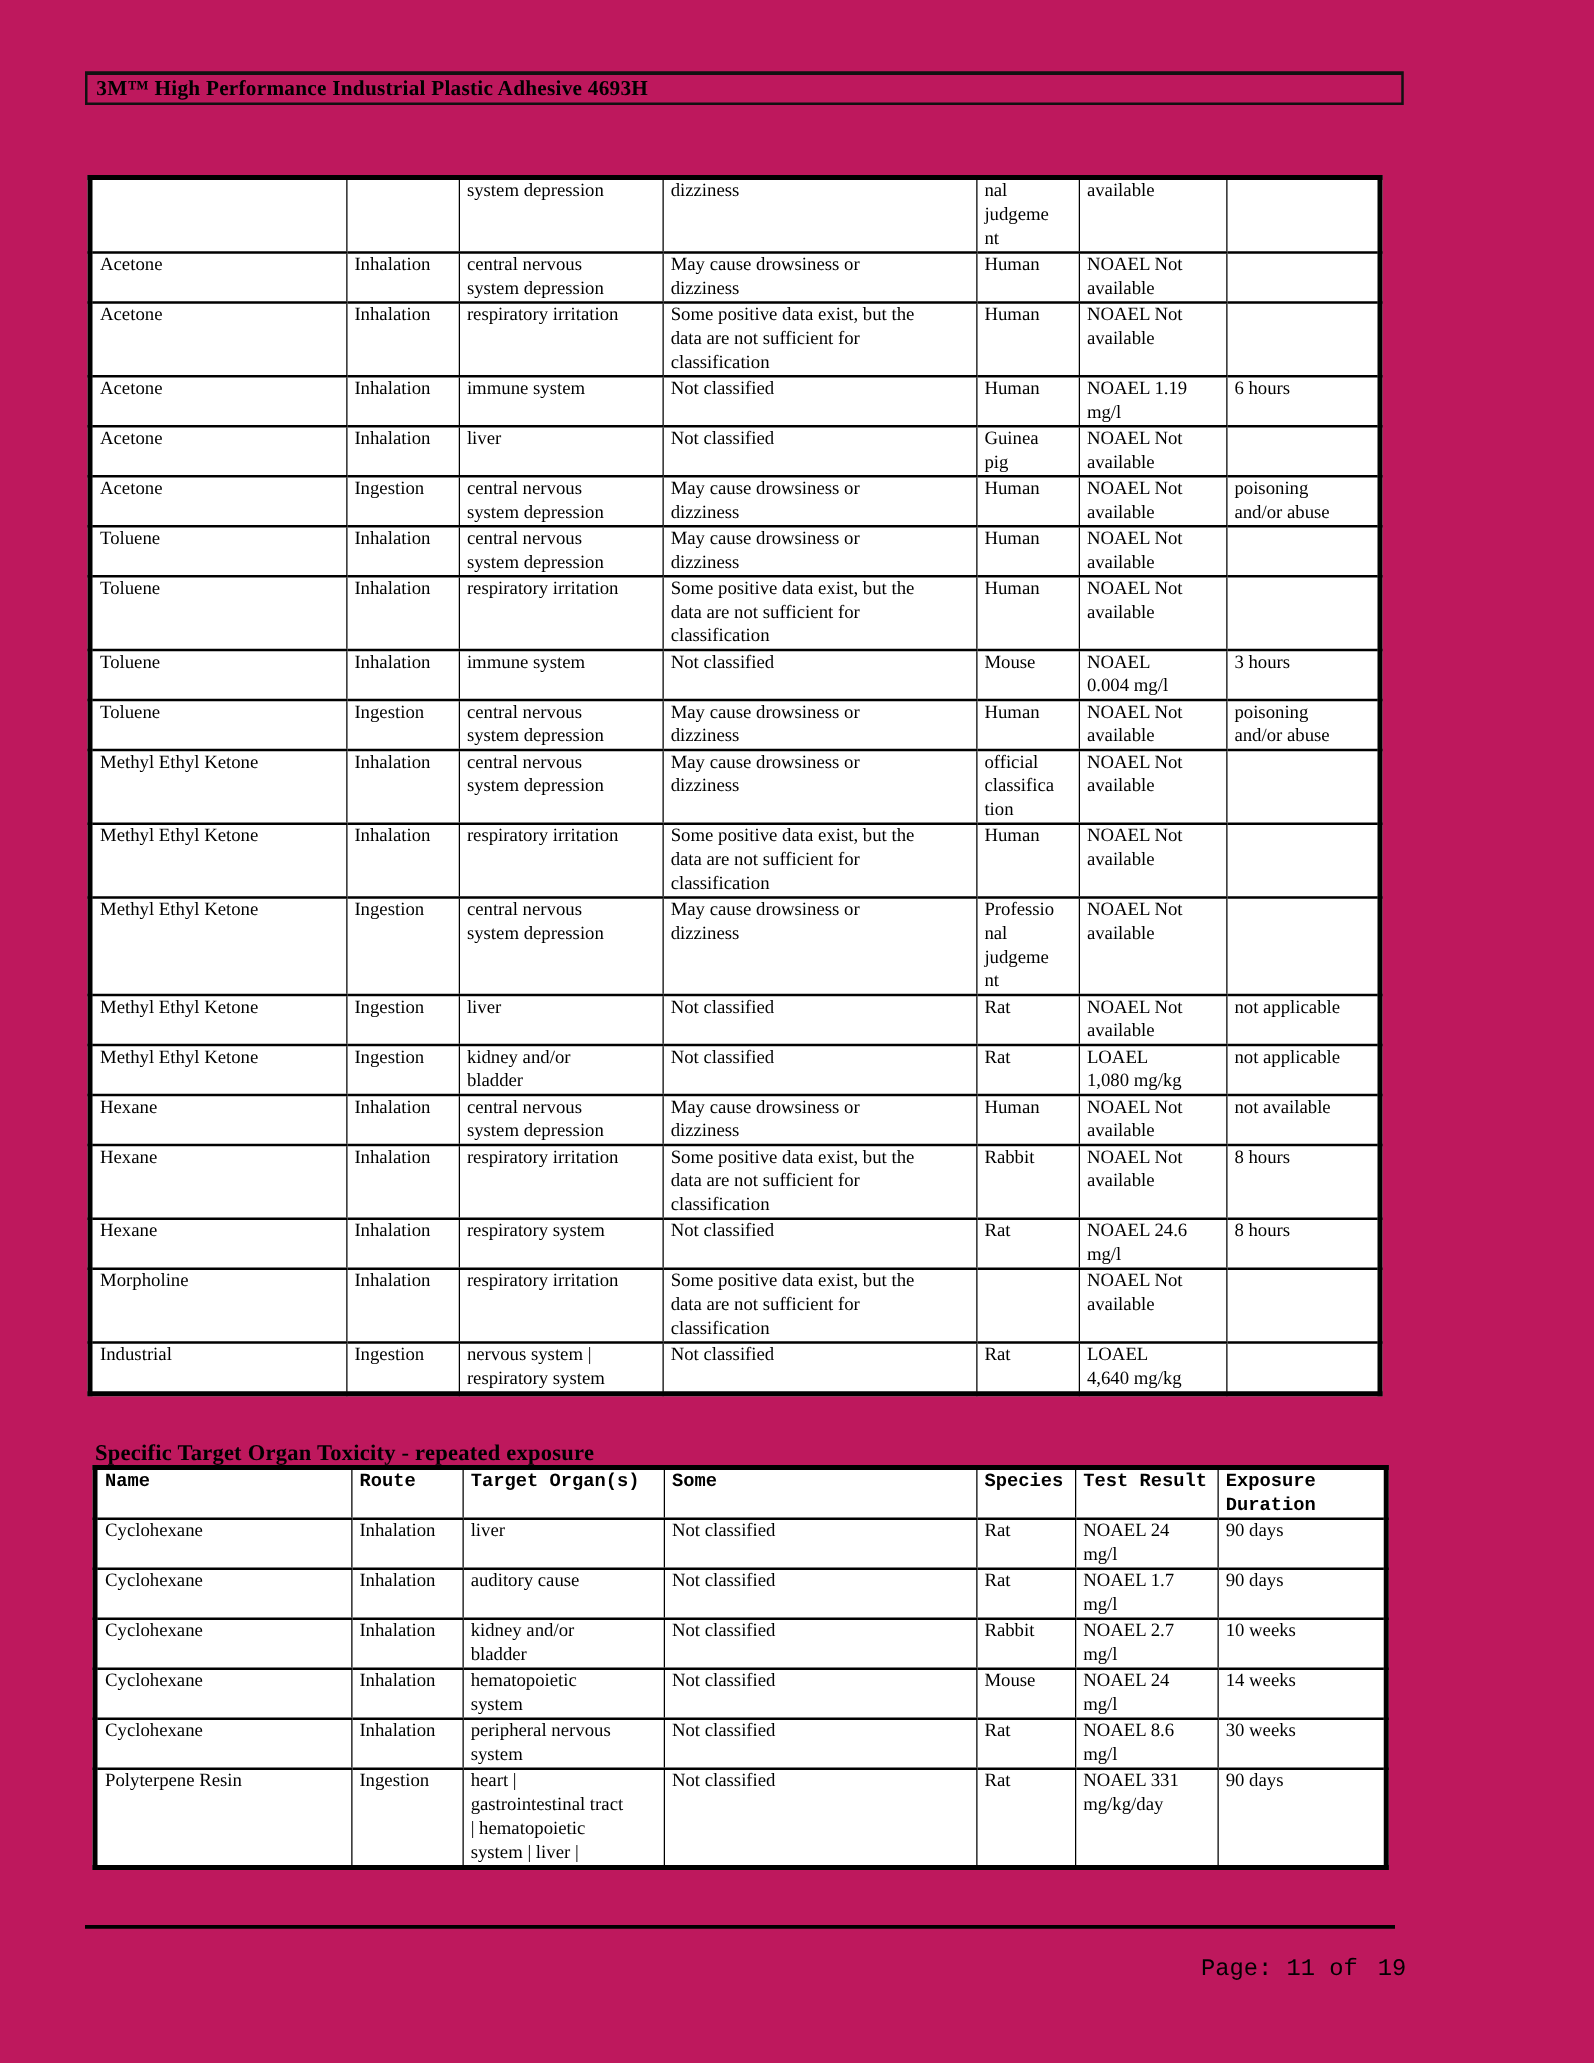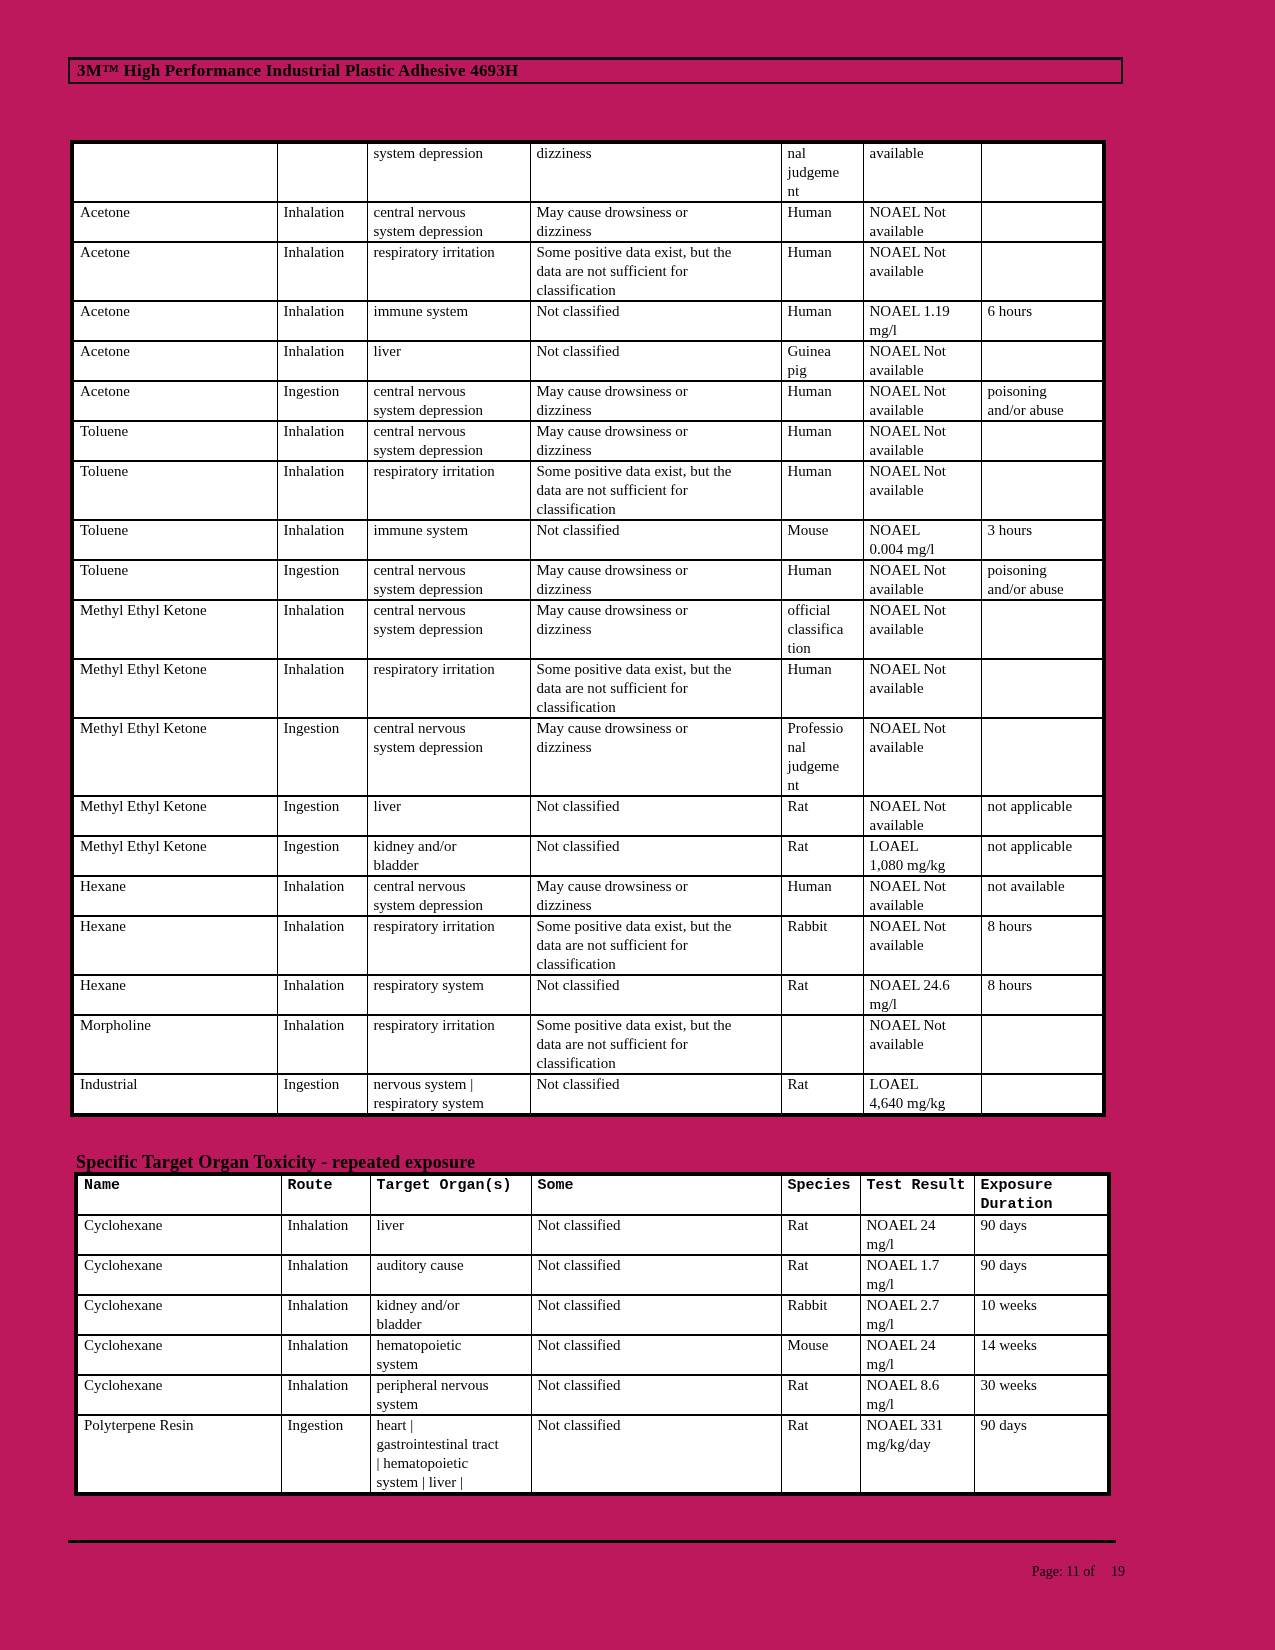--- a/index.html
+++ b/index.html
@@ -24,21 +24,21 @@
   }
   table.tox th{font-weight:bold;font-family:Liberation Mono, monospace;}
   #table1{left:70px;top:140px;width:1032px;}
   #table2{left:74px;top:1172px;width:1033px;}
   .section-heading{
     position:absolute;left:68px;top:1144px;margin:8px;
     font-size:18px;font-weight:bold;letter-spacing:0.2px;
   }
   .footer-rule{position:absolute;left:68px;top:1540px;width:1048px;height:3px;background:#000;}
   .page-footer{
-    position:absolute;left:68px;top:1564px;width:1057px;text-align:right;font-size:14px;
+    position:absolute;left:68px;top:1564px;width:1057px;text-align:right;font-size:19px;font-family:Liberation Mono, monospace;
   }
   .page-footer .pgnum{margin-left:16px;}
 </style>
 </head>
 <body>
 
 <div class="page">
 
   <div class="header-box">
     <span>3M™ High Performance Industrial Plastic Adhesive 4693H</span>

